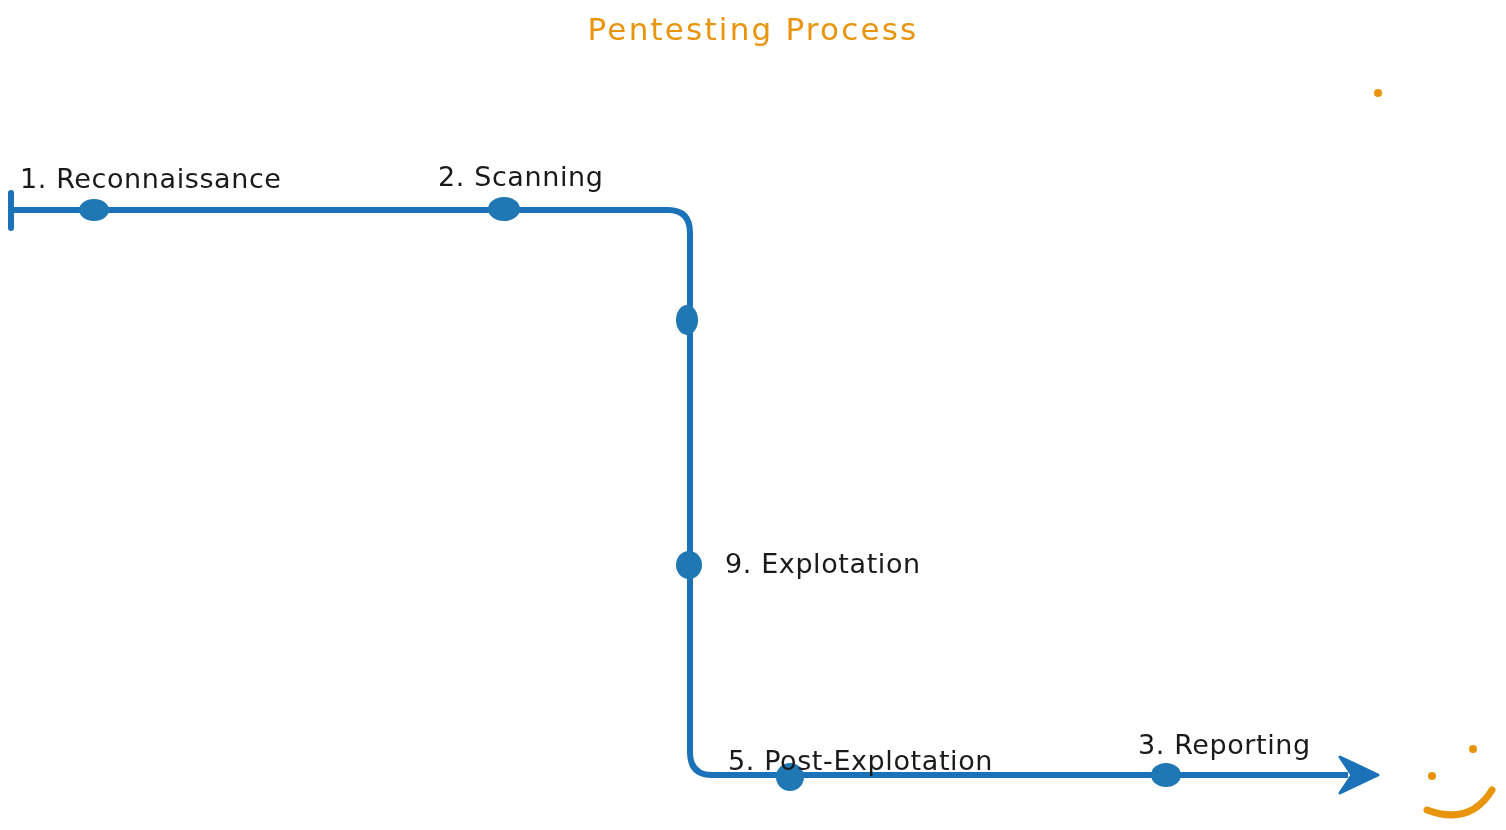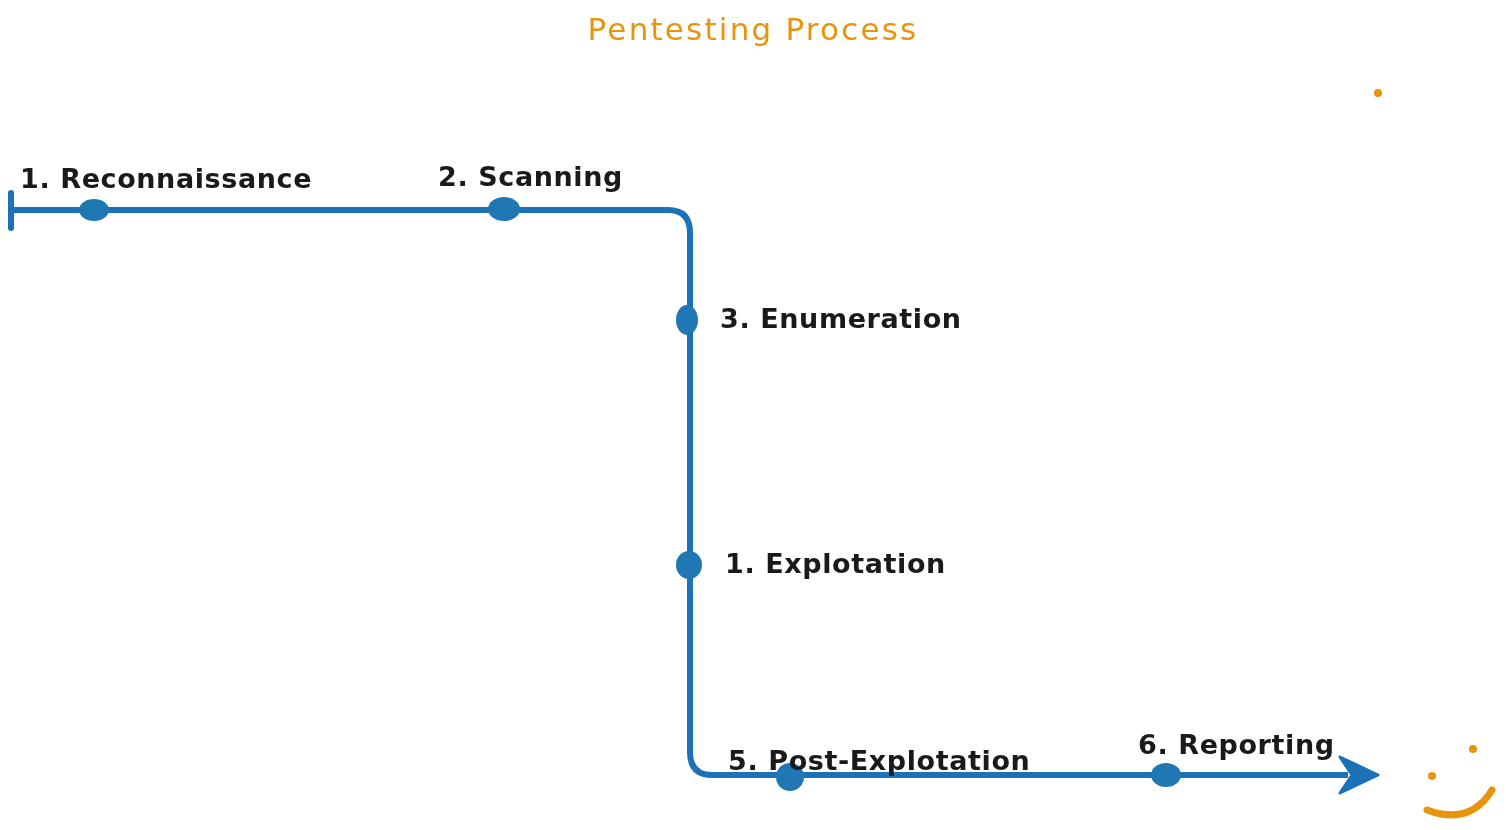--- a/index.html
+++ b/index.html
@@ -33,21 +33,21 @@
     width: 1506px;
     height: 582px;
     pointer-events: none;
   }
   .lbl {
     position: absolute;
     white-space: nowrap;
     color: #1a1a1a;
     font-family: "DejaVu Sans", sans-serif;
     font-size: 27px;
-    font-weight: 700;
+    font-weight: 400;
     letter-spacing: 0.6px;
     line-height: 1;
     pointer-events: auto;
   }
   #page-title {
     position: absolute;
     left: 0;
     top: 14px;
     width: 1506px;
     text-align: center;
@@ -85,19 +85,18 @@
     <circle cx="1432" cy="776" r="4" fill="#E8940C"></circle>
     <circle cx="1473" cy="749" r="4" fill="#E8940C"></circle>
     <path d="M 1427 810 Q 1470 826 1492 790" fill="none" stroke="#E8940C" stroke-width="7" stroke-linecap="round"></path>
   </svg>
 
   <div class="layer-text">
     <div id="page-title">Pentesting Process</div>
 
     <div class="lbl" style="left:20px; top:165px;">1. Reconnaissance</div>
     <div class="lbl" style="left:422px; top:163px;margin-left:16px;">2. Scanning</div>
-    <div class="lbl" style="left:720px; top:305px;">3. Enumeration</div>
-    <div class="lbl" style="left:725px; top:550px;">1. Explotation</div>
+    <div class="lbl" style="left:725px; top:550px;">9. Explotation</div>
     <div class="lbl" style="left:728px; top:731px;margin-top:16px;">5. Post-Explotation</div>
-    <div class="lbl" style="left:1138px; top:731px;">6. Reporting</div>
+    <div class="lbl" style="left:1138px; top:731px;">3. Reporting</div>
   </div>
 
 </div>
 
 </body></html>

